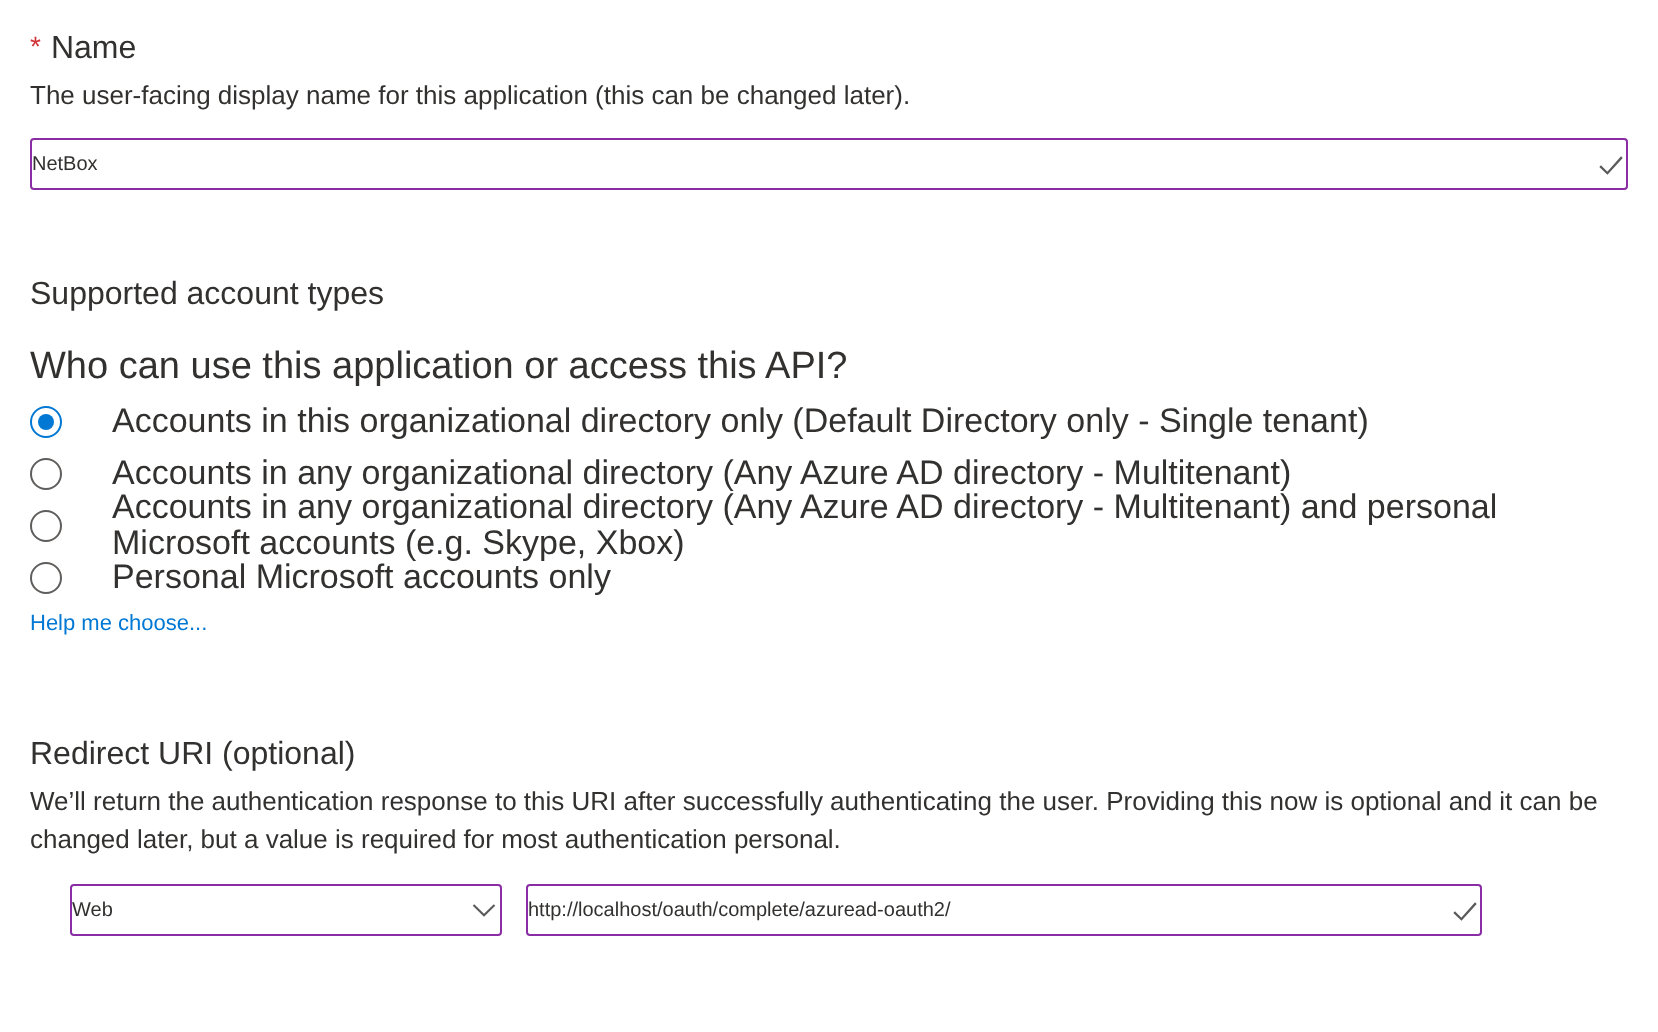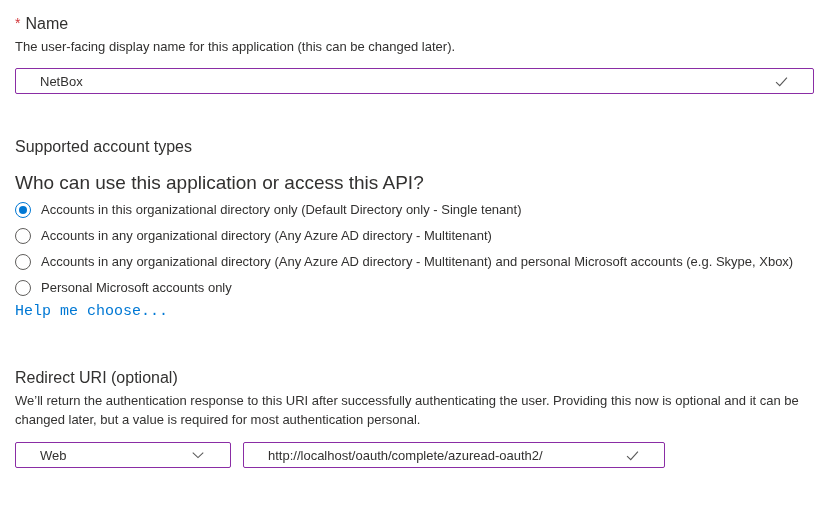--- a/index.html
+++ b/index.html
@@ -33,23 +33,23 @@
   }
 
   
   .field {
     height: 26px;
     border: 1px solid #8a2da5;
     border-radius: 2px;
     background: #fff;
     display: flex;
     align-items: center;
-    font-size: 13px;
+    font-size: 10px;
     color: #323130;
-    padding: 0 24px;
+    padding: 0 0;
   }
   .field .value { flex: 1 1 auto; white-space: nowrap; overflow: hidden; }
   .field .trail-icon { flex: 0 0 auto; width: 16px; height: 16px; display: flex; align-items: center; justify-content: center; }
 
   .name-input { margin-top: 12px; width: 799px; }
 
   .h2 { margin-top: 42px; }
   .question { margin-top: 16px; font-size: 19px; line-height: 18px; }
 
   .radio-group { margin-top: 5px; }
@@ -63,38 +63,37 @@
     width: 16px; height: 16px;
     border: 1px solid #605e5c;
     border-radius: 50%;
     flex: 0 0 auto;
     display: flex; align-items: center; justify-content: center;
     background: #fff;
   }
   .radio-row.checked .radio-outer { border-color: #0078d4; }
   .radio-dot { width: 8px; height: 8px; border-radius: 50%; background: transparent; }
   .radio-row.checked .radio-dot { background: #0078d4; }
-  .radio-label { margin-left: 10px; font-size: 13px; line-height: 18px; }
+  .radio-label { margin-left: 25px; font-size: 17px; line-height: 18px; }
 
   .help-link {
     margin-top: 0;
-    font-size: 15px;
+    font-size: 11px;
     line-height: 18px;
     color: #0078d4;
     display: inline-block;
     text-decoration: none;
     cursor: pointer;
-    font-family: Liberation Mono, monospace;
   }
 
   .h3 { margin-top: 46px; }
 
-  .uri-row { margin-top: 13px; display: flex; }
+  .uri-row { margin-top: 13px; display: flex; margin-left: 20px; }
   .platform-select { width: 216px; cursor: pointer; }
-  .uri-input { width: 422px; margin-left: 12px; }
+  .uri-input { width: 478px; margin-left: 12px; }
 
   svg.glyph { display: block; }
 </style>
 </head>
 <body>
 
 <div class="page">
 
   
   <div class="section-title">

